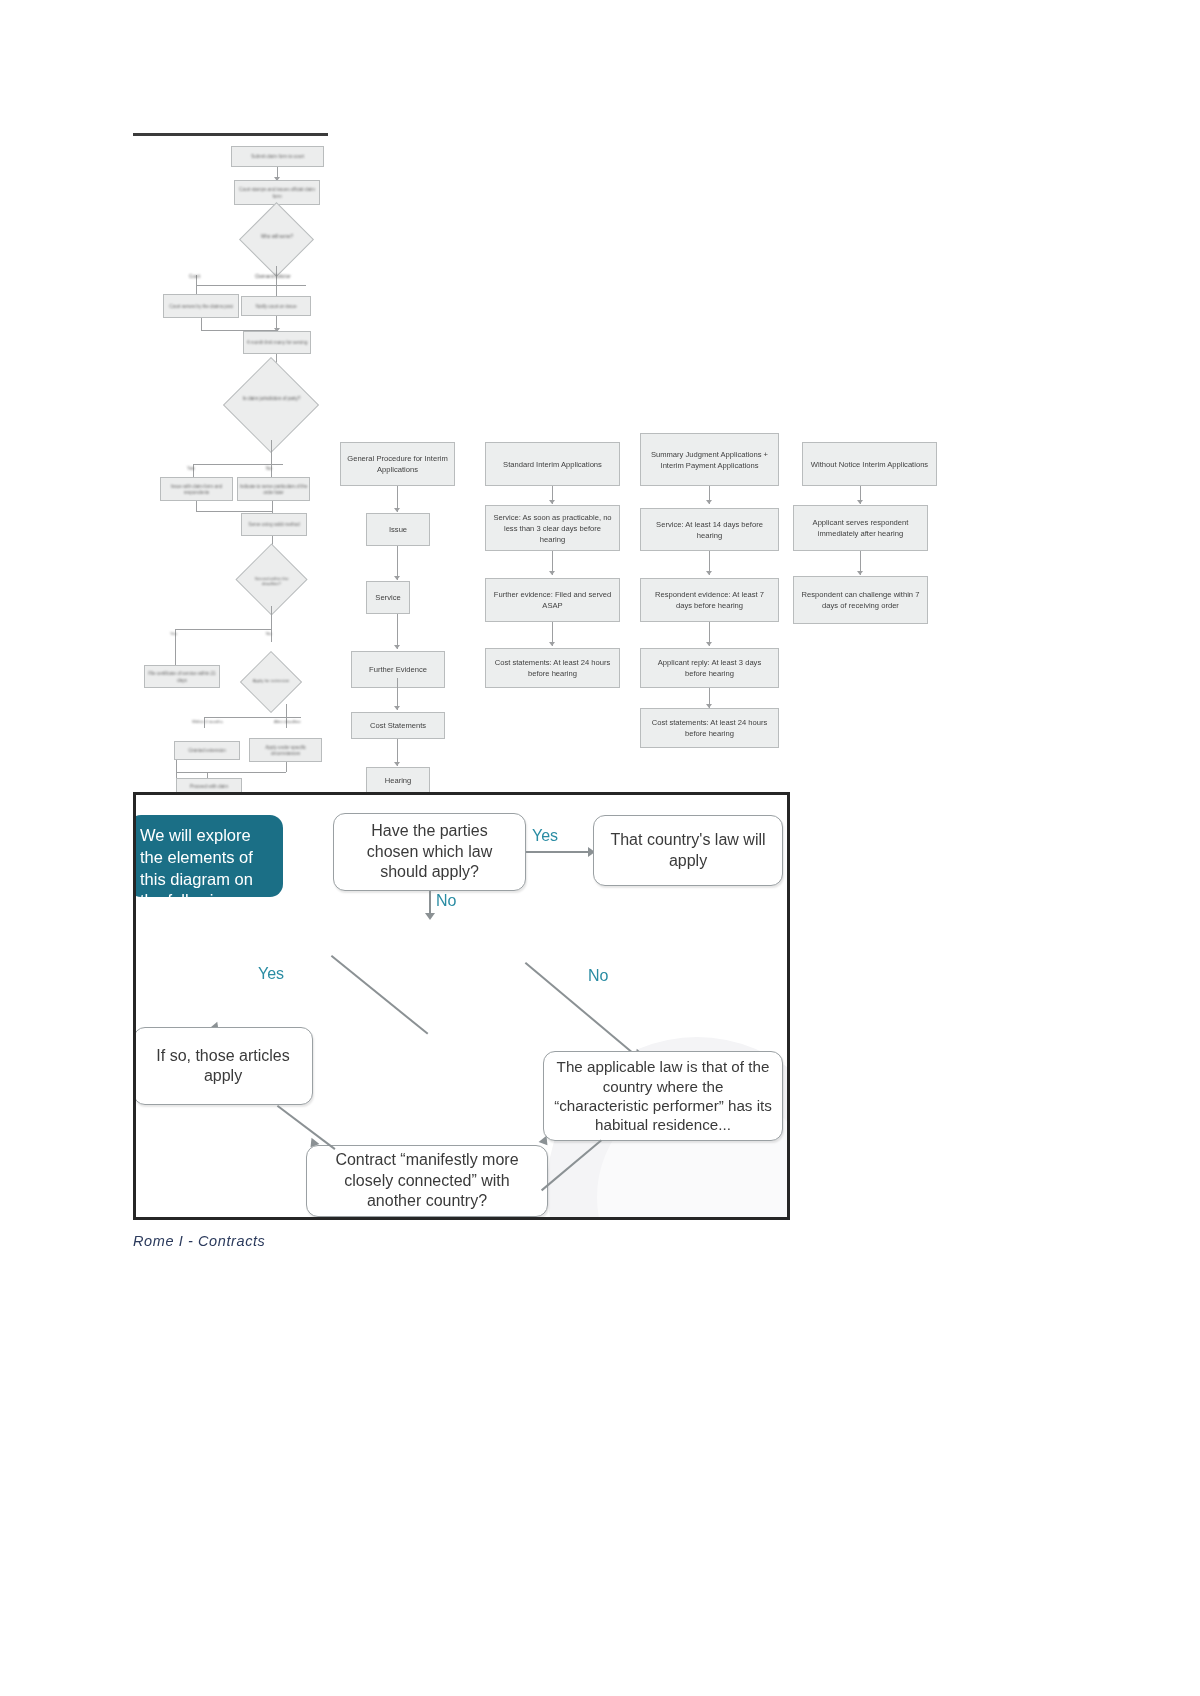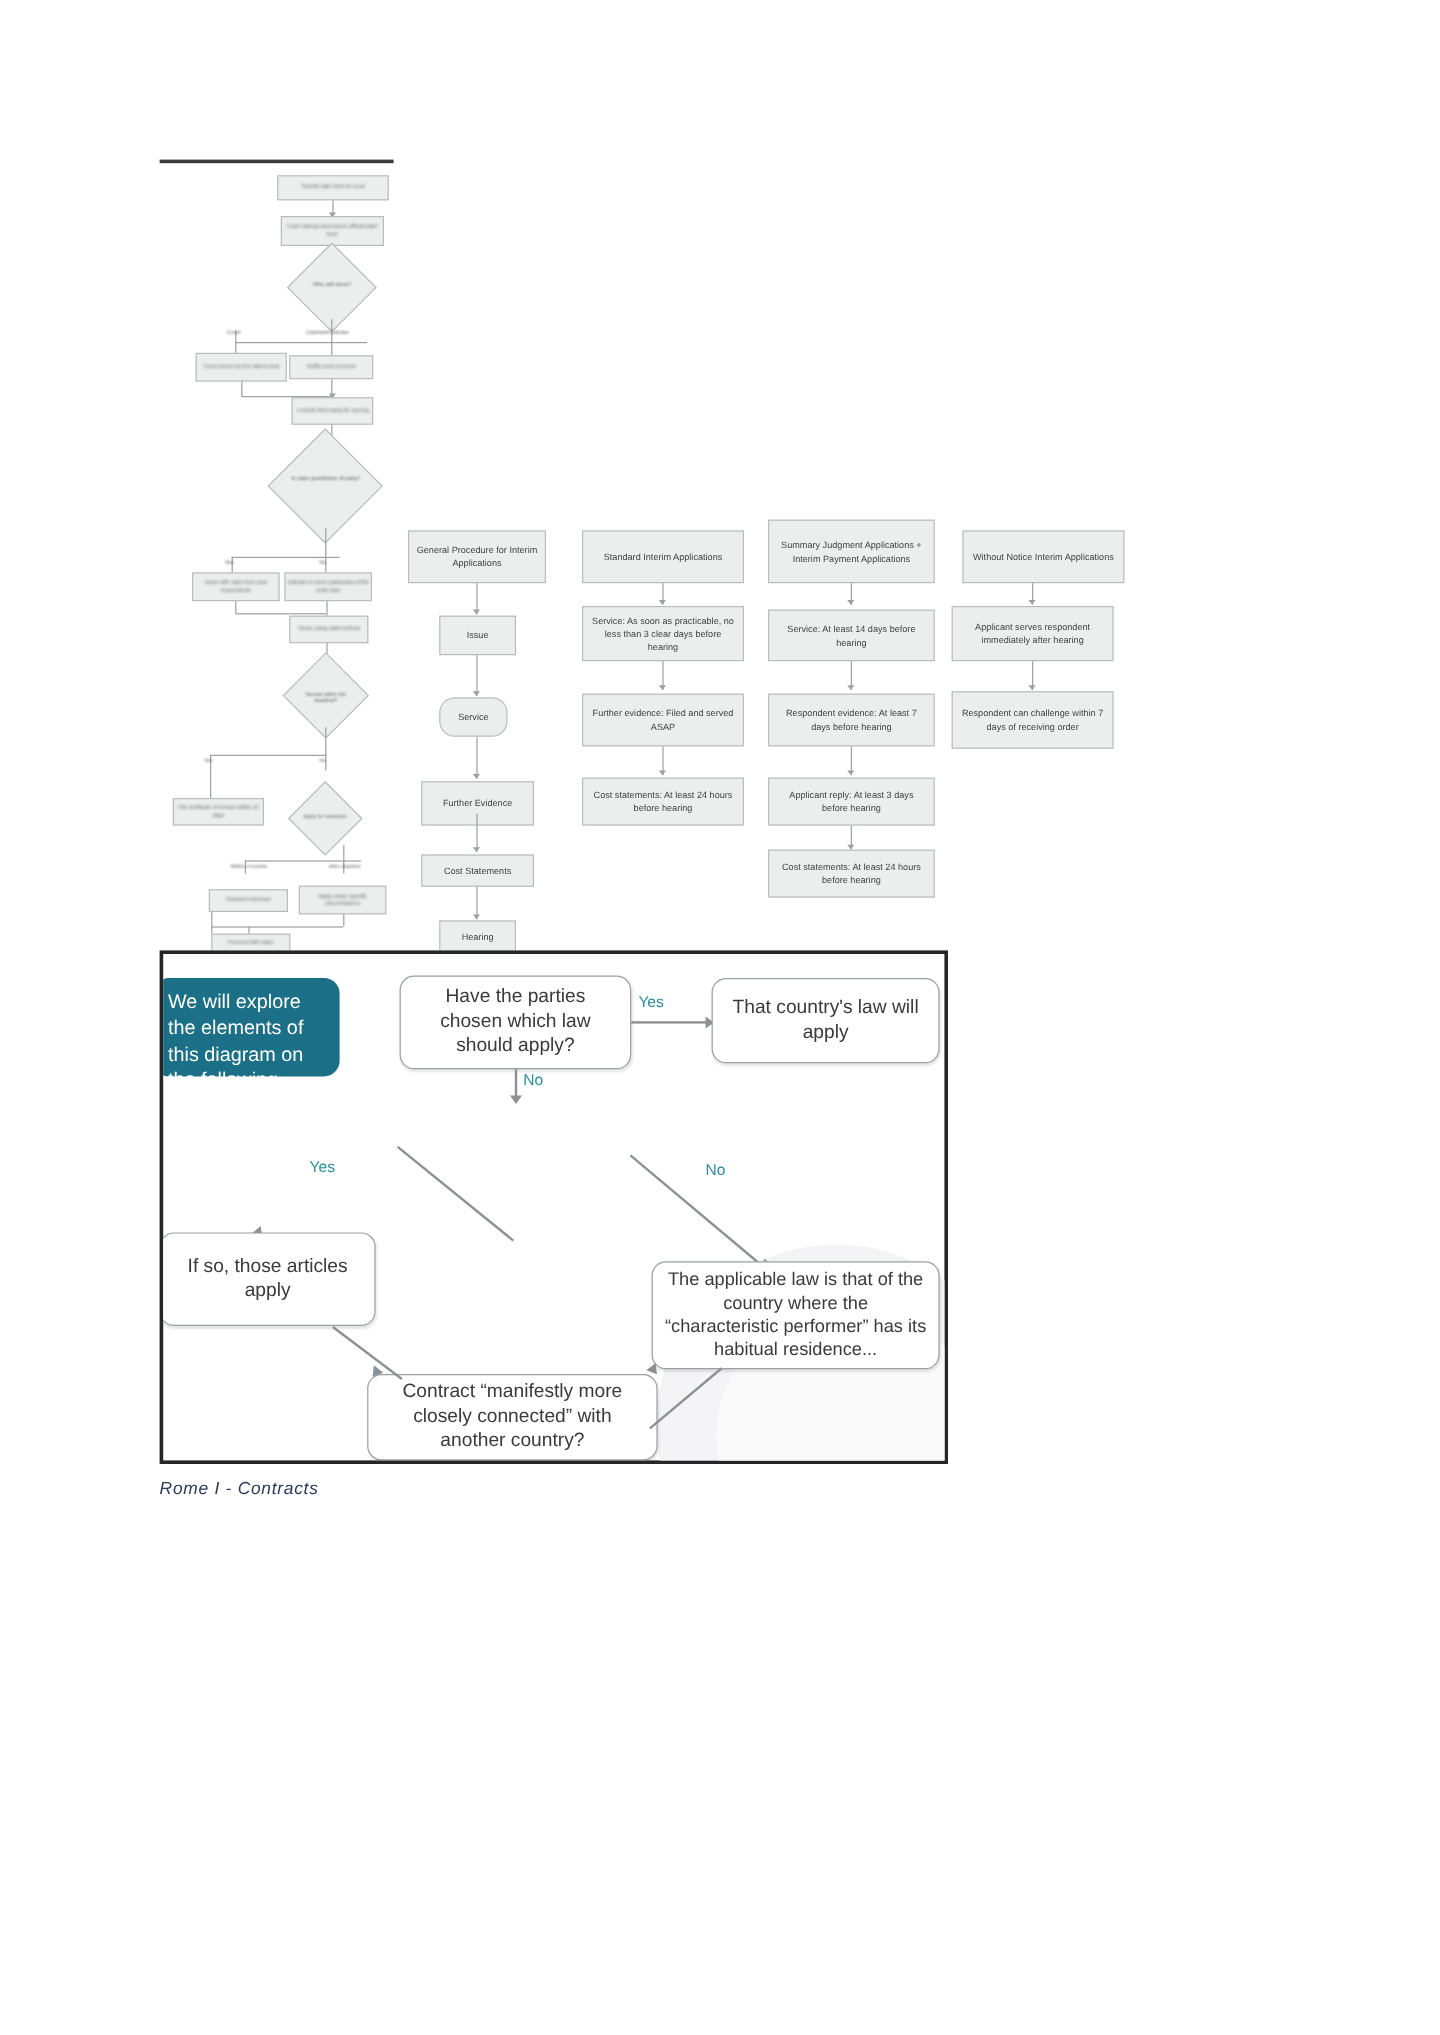--- a/index.html
+++ b/index.html
@@ -116,21 +116,21 @@
     box-sizing:border-box;
     display:flex;align-items:center;justify-content:center;
     text-align:center;
     color:#3a3a3a;
     font-size:16px;
     line-height:1.28;
     padding:4px 10px;
     box-shadow:1px 2px 2px rgba(0,0,0,.10);
   }
   .ylabel{
-    position:absolute;color:#2a8ca3;font-size:13px;
+    position:absolute;color:#2a8ca3;font-size:16px;
   }
   .rline{position:absolute;background:#8b9194;}
   .rline.v{width:2px;}
   .rline.h{height:2px;}
   .rarrow{
     position:absolute;width:0;height:0;
     border-left:5px solid transparent;border-right:5px solid transparent;
     border-top:7px solid #8b9194;
   }
   .rarrow.right{
@@ -275,21 +275,21 @@
 
   <div>
     <div class="cbox" style="left:340px;top:442px;width:115px;height:44px;">General Procedure for Interim Applications</div>
     <div class="edge v" style="left:397px;top:486px;height:26px;background:#9d9fa1;"></div>
     <div class="arrow-d" style="left:394px;top:508px;"></div>
 
     <div class="cbox" style="left:366px;top:513px;width:64px;height:33px;">Issue</div>
     <div class="edge v" style="left:397px;top:546px;height:34px;"></div>
     <div class="arrow-d" style="left:394px;top:576px;"></div>
 
-    <div class="cbox" style="left:366px;top:581px;width:57px;height:33px;border-radius:13px;">Service</div>
+    <div class="cbox" style="left:366px;top:581px;width:44px;height:33px;">Service</div>
     <div class="edge v" style="left:397px;top:614px;height:35px;"></div>
     <div class="arrow-d" style="left:394px;top:645px;"></div>
 
     <div class="cbox" style="left:351px;top:651px;width:94px;height:37px;">Further Evidence</div>
     <div class="edge v" style="left:397px;top:678px;height:32px;"></div>
     <div class="arrow-d" style="left:394px;top:706px;"></div>
 
     <div class="cbox" style="left:351px;top:712px;width:94px;height:27px;">Cost Statements</div>
     <div class="edge v" style="left:397px;top:739px;height:27px;"></div>
     <div class="arrow-d" style="left:394px;top:762px;"></div>

